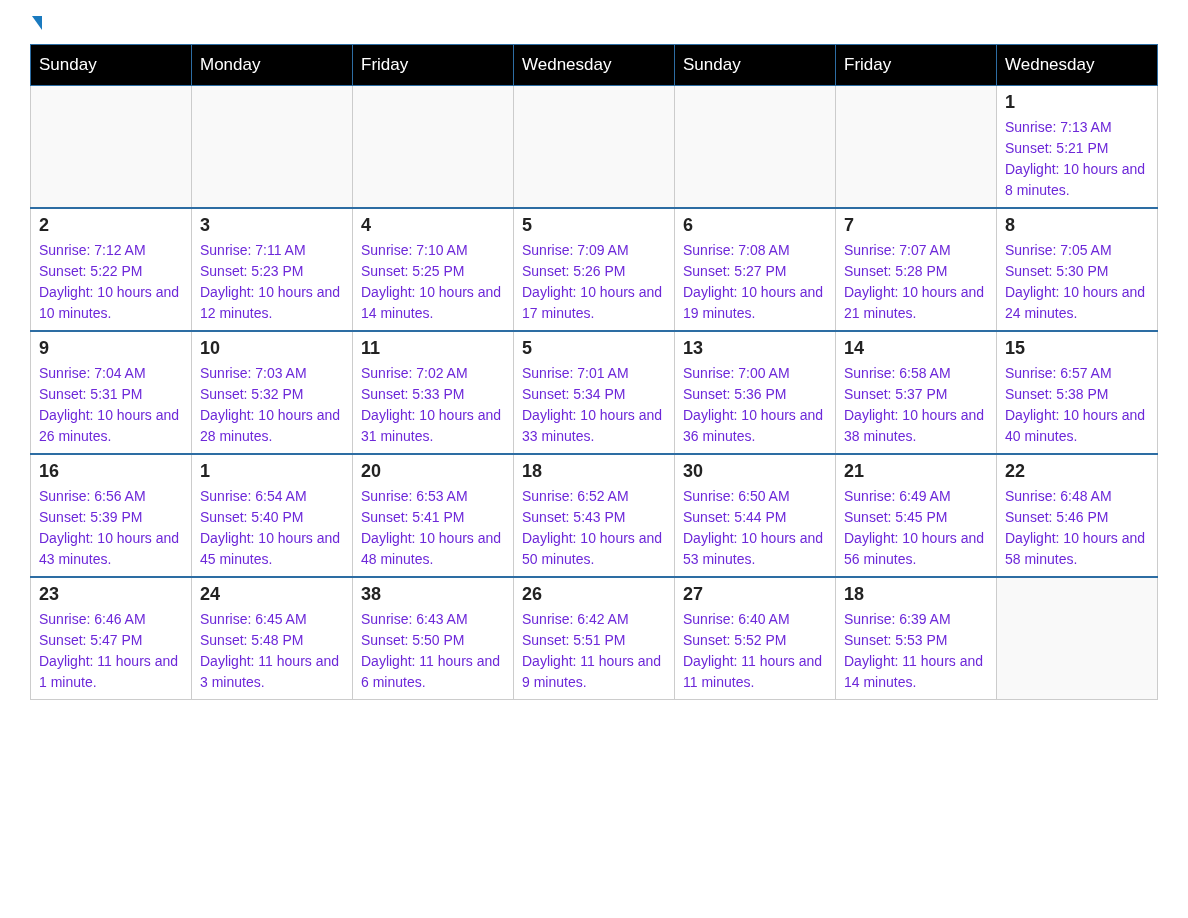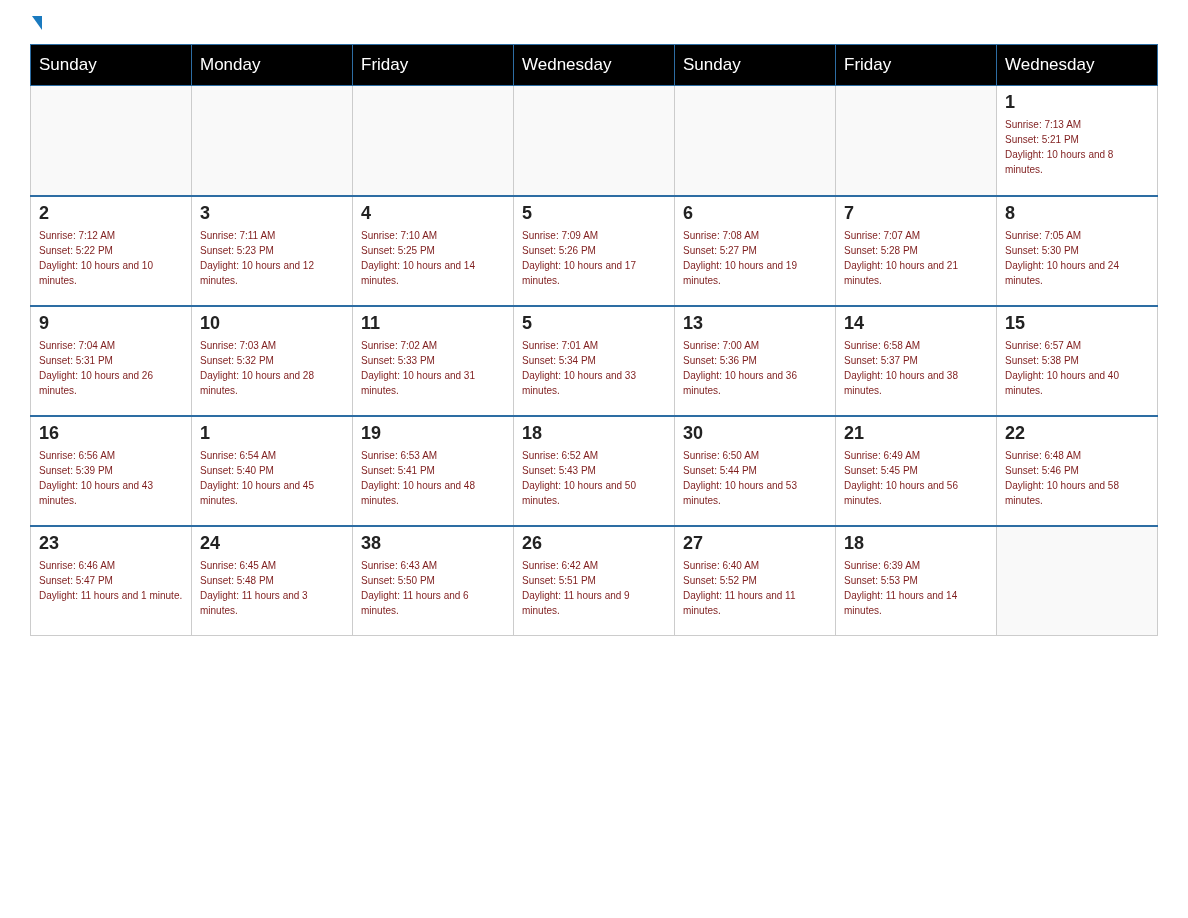--- a/index.html
+++ b/index.html
@@ -81,22 +81,22 @@
       height: 110px;
     }
     .day-number {
       font-size: 18px;
       font-weight: bold;
       color: #222;
       display: block;
       margin-bottom: 4px;
     }
     .day-info {
-      font-size: 10px;
-      color: #7f1d1d;
+      font-size: 14px;
+      color: #6d28d9;
       line-height: 1.5;
     }
     .empty-cell {
       background: #f9f9f9;
     }
     .row-divider {
       border-top: 2px solid #2d6da3 !important;
     }
   </style>
 </head>
@@ -204,21 +204,21 @@
       <tr>
         <td class="row-divider">
           <span class="day-number">16</span>
           <div class="day-info">Sunrise: 6:56 AM<br>Sunset: 5:39 PM<br>Daylight: 10 hours and 43 minutes.</div>
         </td>
         <td class="row-divider">
           <span class="day-number">1</span>
           <div class="day-info">Sunrise: 6:54 AM<br>Sunset: 5:40 PM<br>Daylight: 10 hours and 45 minutes.</div>
         </td>
         <td class="row-divider">
-          <span class="day-number">19</span>
+          <span class="day-number">20</span>
           <div class="day-info">Sunrise: 6:53 AM<br>Sunset: 5:41 PM<br>Daylight: 10 hours and 48 minutes.</div>
         </td>
         <td class="row-divider">
           <span class="day-number">18</span>
           <div class="day-info">Sunrise: 6:52 AM<br>Sunset: 5:43 PM<br>Daylight: 10 hours and 50 minutes.</div>
         </td>
         <td class="row-divider">
           <span class="day-number">30</span>
           <div class="day-info">Sunrise: 6:50 AM<br>Sunset: 5:44 PM<br>Daylight: 10 hours and 53 minutes.</div>
         </td>

